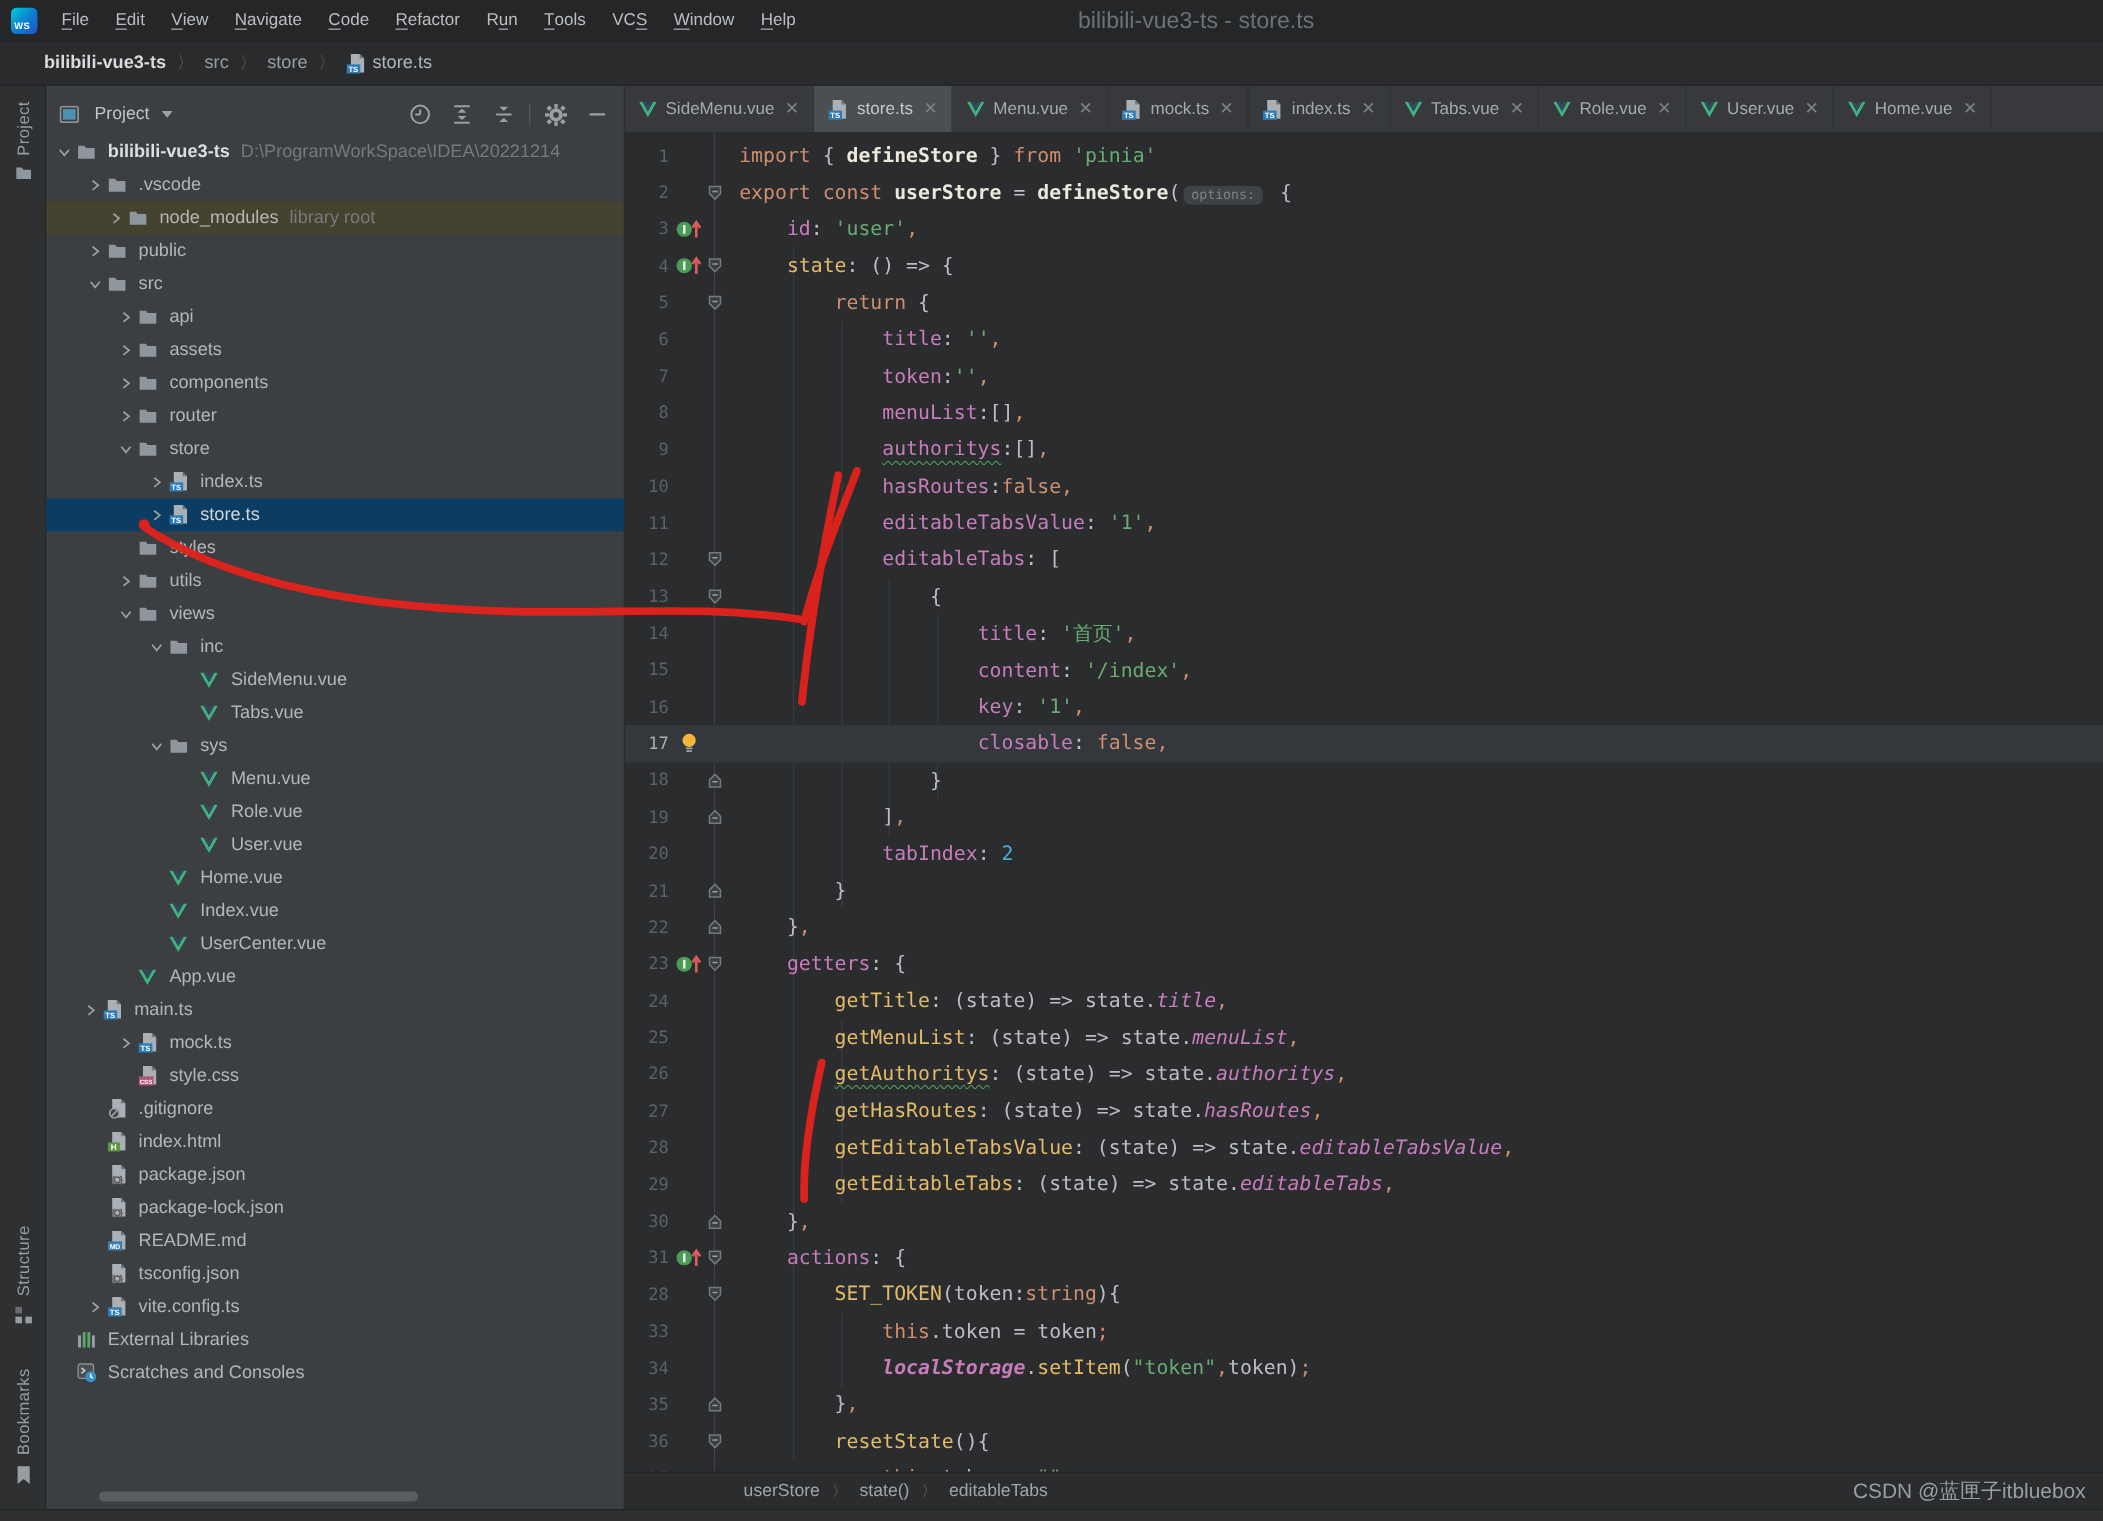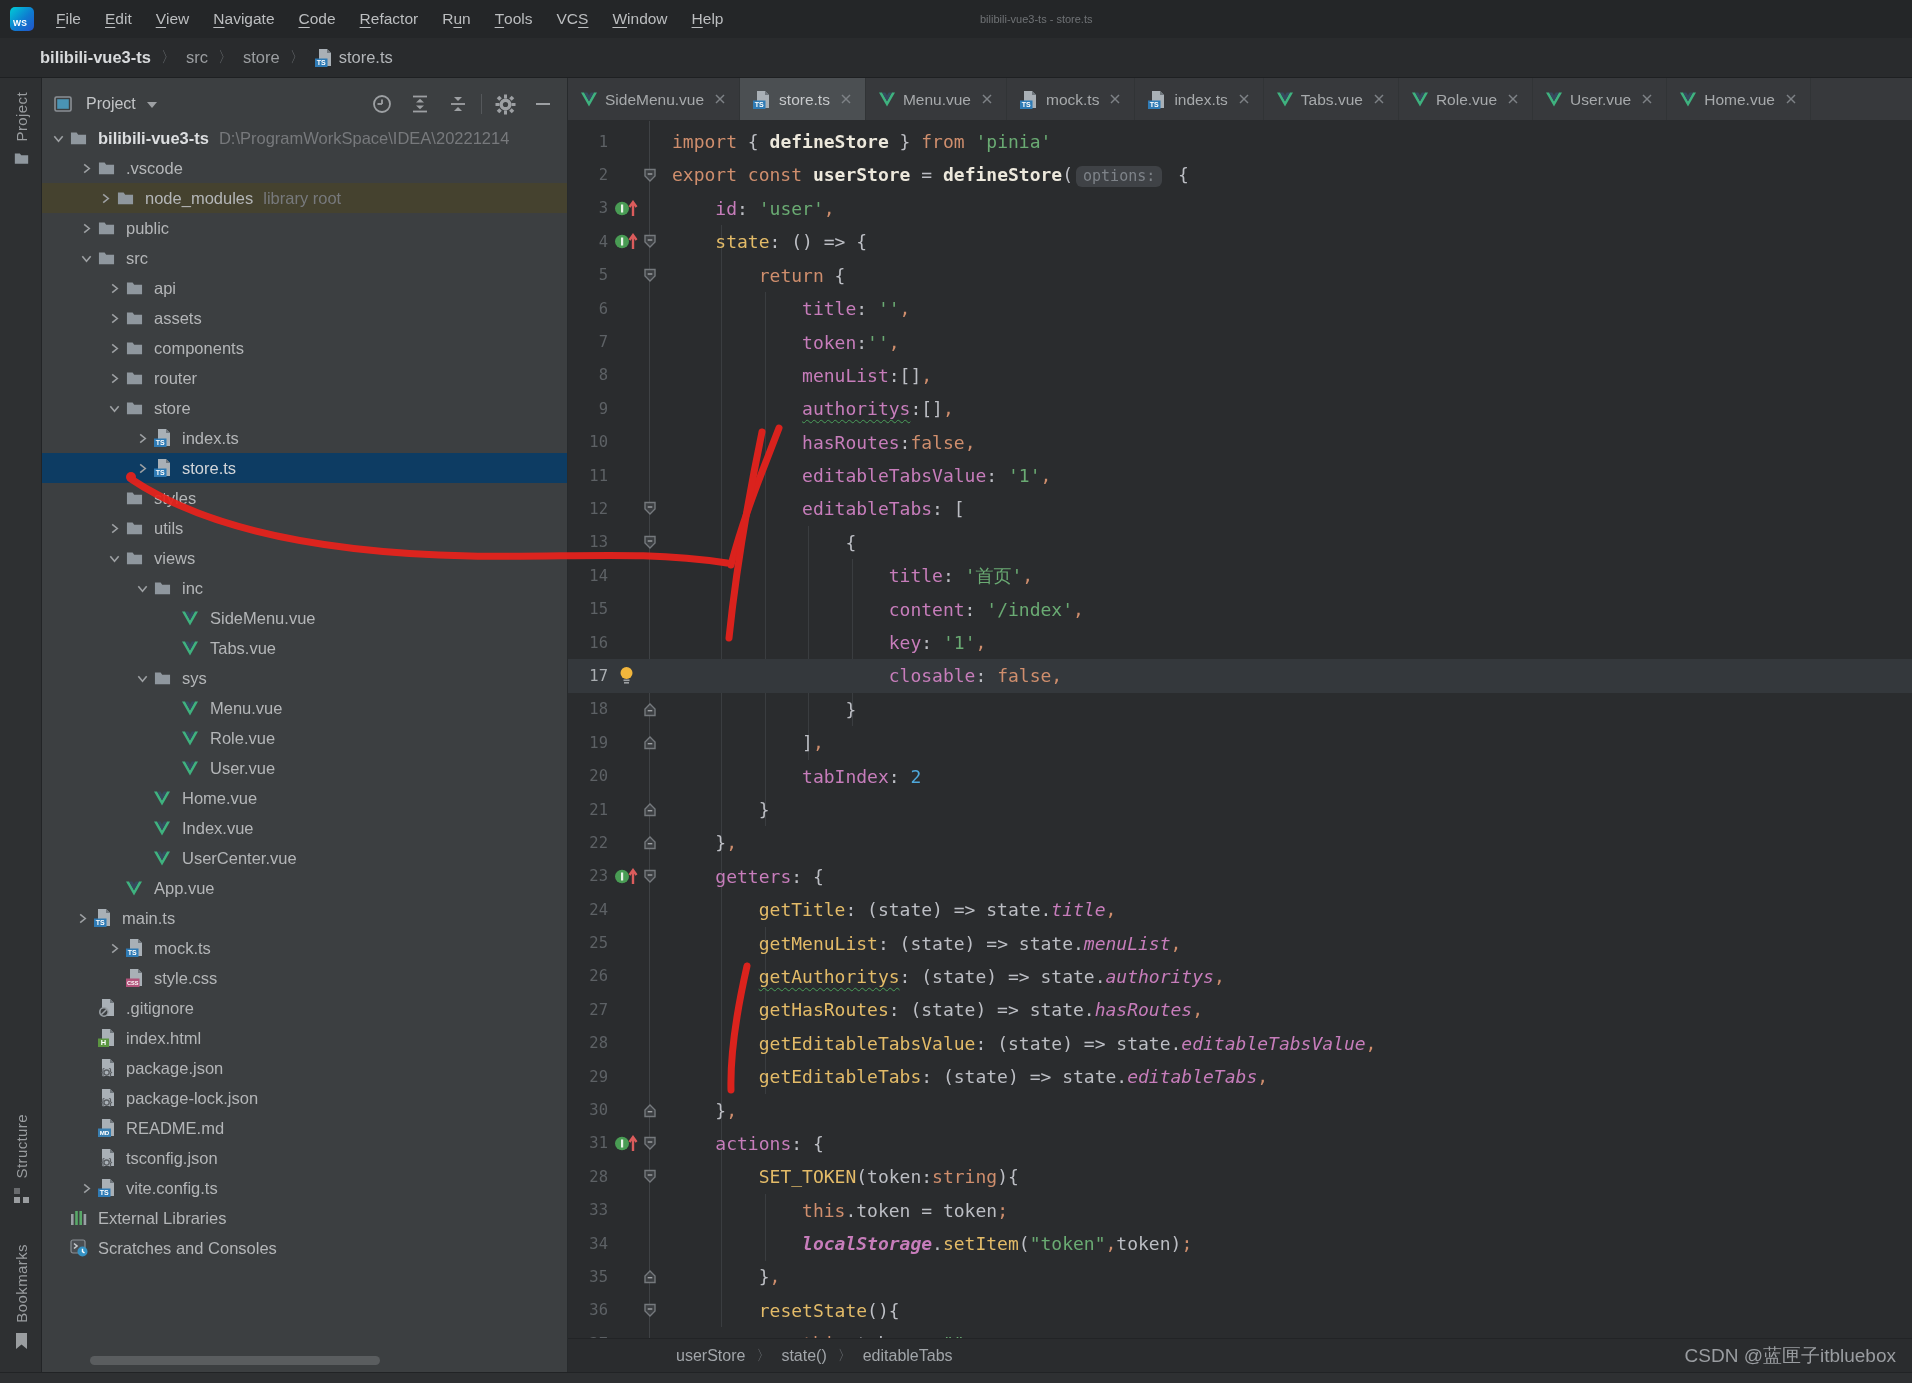--- a/index.html
+++ b/index.html
@@ -13,21 +13,21 @@
   #titlebar { position:absolute; left:0; top:0; width:1912px; height:38px;
     background:#242628; display:flex; align-items:center; }
   #ws-logo { width:24px; height:24px; margin:0 10px 0 10px; border-radius:5px;
     background:linear-gradient(135deg,#00cdd7 0%,#0e7bd0 55%,#2353c9 100%);
     display:flex; align-items:flex-end; justify-content:flex-start; }
   #ws-logo span { color:#fff; font-size:8.5px; font-weight:bold; padding:0 0 3px 3px; letter-spacing:.3px;}
   .menu-item { color:#bcbec0; font-size:15.5px; padding:0 12px; height:38px;
     display:flex; align-items:center; cursor:default; }
   .menu-item u { text-decoration-thickness:1px; text-underline-offset:2.5px; }
   #window-title { position:absolute; left:980px; top:0; height:38px; display:flex; align-items:center;
-    color:#6f7275; font-size:11px; }
+    color:#6f7275; font-size:21px; }
   
   #navbar { position:absolute; left:0; top:38px; width:1912px; height:40px;
     background:#292b2d; border-bottom:1px solid #1e2022; display:flex; align-items:center; padding-left:40px; }
   .crumb { color:#9b9ea1; font-size:16.5px; display:flex; align-items:center; }
   .crumb.first { color:#d8dadc; font-weight:bold; }
   .crumb.last { color:#b3b6b9; }
   .crumb-sep { color:#63676a; font-size:15px; margin:0 10px; }
   .crumb .ic { margin-right:6px; display:inline-flex; }
   
   #toolstrip { position:absolute; left:0; top:78px; width:42px; height:1294px;
@@ -76,21 +76,21 @@
   .gut .icol { width:28px; display:flex; align-items:center; justify-content:center; }
   .gut .fcol { width:20px; display:flex; align-items:center; justify-content:center; z-index:2; }
   .code-text { white-space:pre; font-size:18px; color:#bcbec4; padding-left:6px; }
   .t-d { color:#bcbec4; } .t-k { color:#cf8e6d; } .t-s { color:#6aab73; }
   .t-p { color:#c77dbb; } .t-pi{ color:#c77dbb; font-style:italic; }
   .t-f { color:#e3bb68; } .t-n { color:#4fa8da; }
   .t-fb{ color:#ece8dc; font-weight:bold; }
   .t-ls{ color:#c77dbb; font-style:italic; font-weight:bold; }
   .sq  { text-decoration:underline wavy #4a9e5a; text-decoration-thickness:1px; text-underline-offset:4px; }
   .hint { display:inline-block; background:#3f4246; color:#7e8389; border-radius:6px;
-    font-size:15px; padding:1px 7px 2px; margin:0 5px 0 3px; }
+    font-size:12px; padding:1px 7px 2px; margin:0 5px 0 3px; }
   #ed-breadcrumb { position:absolute; left:0; top:1260px; width:1344px; height:34px;
     background:#2a2c2e; border-top:1px solid #222426; display:flex; align-items:center; padding-left:108px; }
   .ebc { color:#a1a5a9; font-size:16px; }
   .ebc-sep { color:#6b6f73; font-size:14px; margin:0 11px; }
   #watermark { position:absolute; right:16px; top:0; height:34px; display:flex; align-items:center;
     color:#9a9da1; font-size:19px; }
   
   #statusbar { position:absolute; left:0; top:1372px; width:1912px; height:11px;
     background:#2e3032; border-top:1px solid #212325; }
   

